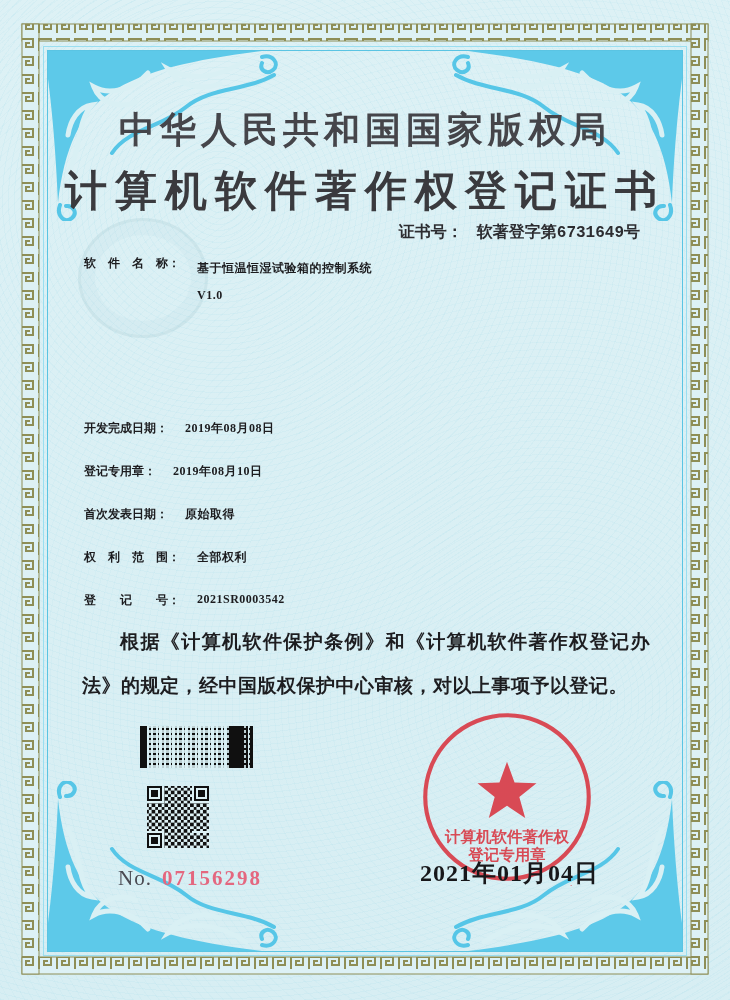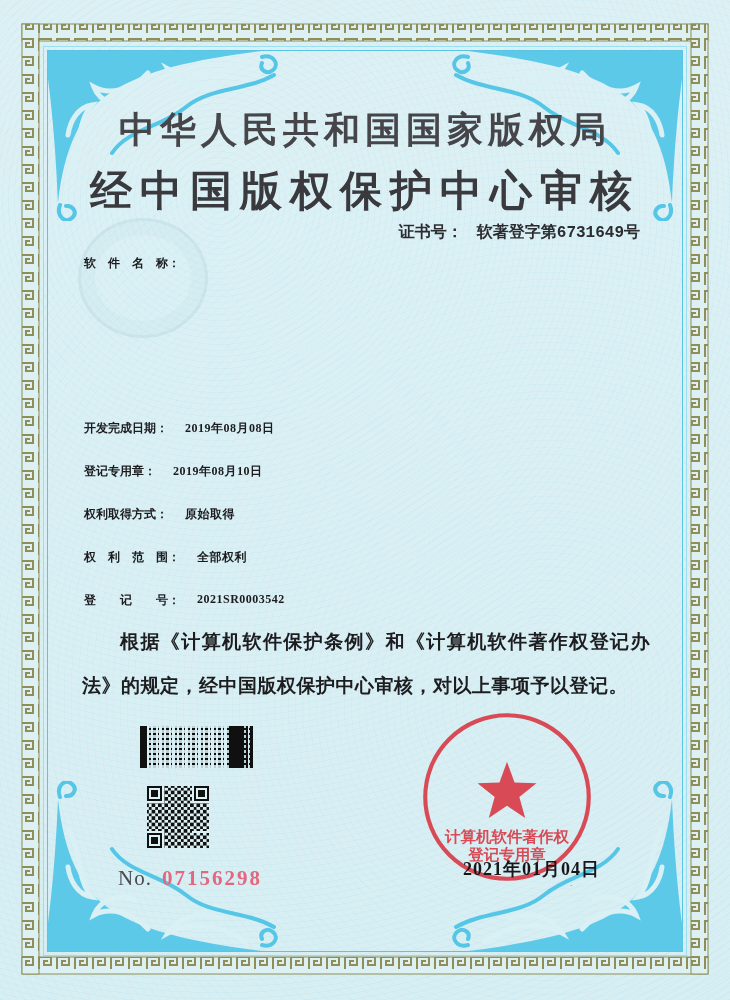--- a/index.html
+++ b/index.html
@@ -87,21 +87,21 @@
 
   .serial { position: absolute; left: 118px; top: 866px; font-size: 21px; }
   .serial .prefix { color: #4a4a52; letter-spacing: 1px; }
   .serial .number { color: #e4677f; margin-left: 10px; letter-spacing: 2px; font-weight: 600; text-align: right; }
 
   .seal { position: absolute; left: 418px; top: 708px; width: 178px; height: 178px; opacity: .92; }
   .seal svg { width: 100%; height: 100%; display: block; }
 
   .issue-date {
     position: absolute; left: 420px; top: 857px; width: 180px;
-    text-align: right; font-size: 18px; font-weight: bold; color: #17171a;
+    text-align: left; font-size: 24px; font-weight: bold; color: #17171a;
     letter-spacing: 1px;
   }
 </style>
 </head>
 <body>
 
 <div class="page">
 
   <svg class="frame-svg" width="730" height="1000" viewBox="0 0 730 1000" aria-hidden="true">
     <defs>
@@ -152,38 +152,42 @@
     </div>
   <div class="corner br">
       <svg>
         <use href="#corner-flourish"></use>
       </svg>
     </div>
 
   <div class="emboss"></div>
 
   <div class="authority">中华人民共和国国家版权局</div>
-  <div class="cert-title">经中国版权保护中心审核</div>
+  <div class="cert-title">计算机软件著作权登记证书</div>
   <div class="cert-no-line">
     <span>证书号：</span><span class="gap"></span><span>软著登字第6731649号</span>
   </div>
 
   <div class="row" style="top:255px">
     <span class="lbl">软　件　名　称：</span>
+    <span class="val">
+      <span class="vline">基于恒温恒湿试验箱的控制系统</span>
+      <span class="vline">V1.0</span>
+    </span>
   </div>
   <div class="row" style="top:420px">
     <span class="lbl">开发完成日期：</span>
     <span class="val">2019年08月08日</span>
   </div>
   <div class="row" style="top:463px">
     <span class="lbl">登记专用章：</span>
     <span class="val">2019年08月10日</span>
   </div>
   <div class="row" style="top:506px">
-    <span class="lbl">权利取得方式：</span>
+    <span class="lbl">首次发表日期：</span>
     <span class="val">原始取得</span>
   </div>
   <div class="row" style="top:549px">
     <span class="lbl">权　利　范　围：</span>
     <span class="val">全部权利</span>
   </div>
   <div class="row" style="top:592px">
     <span class="lbl">登　　记　　号：</span>
     <span class="val">2021SR0003542</span>
   </div>

